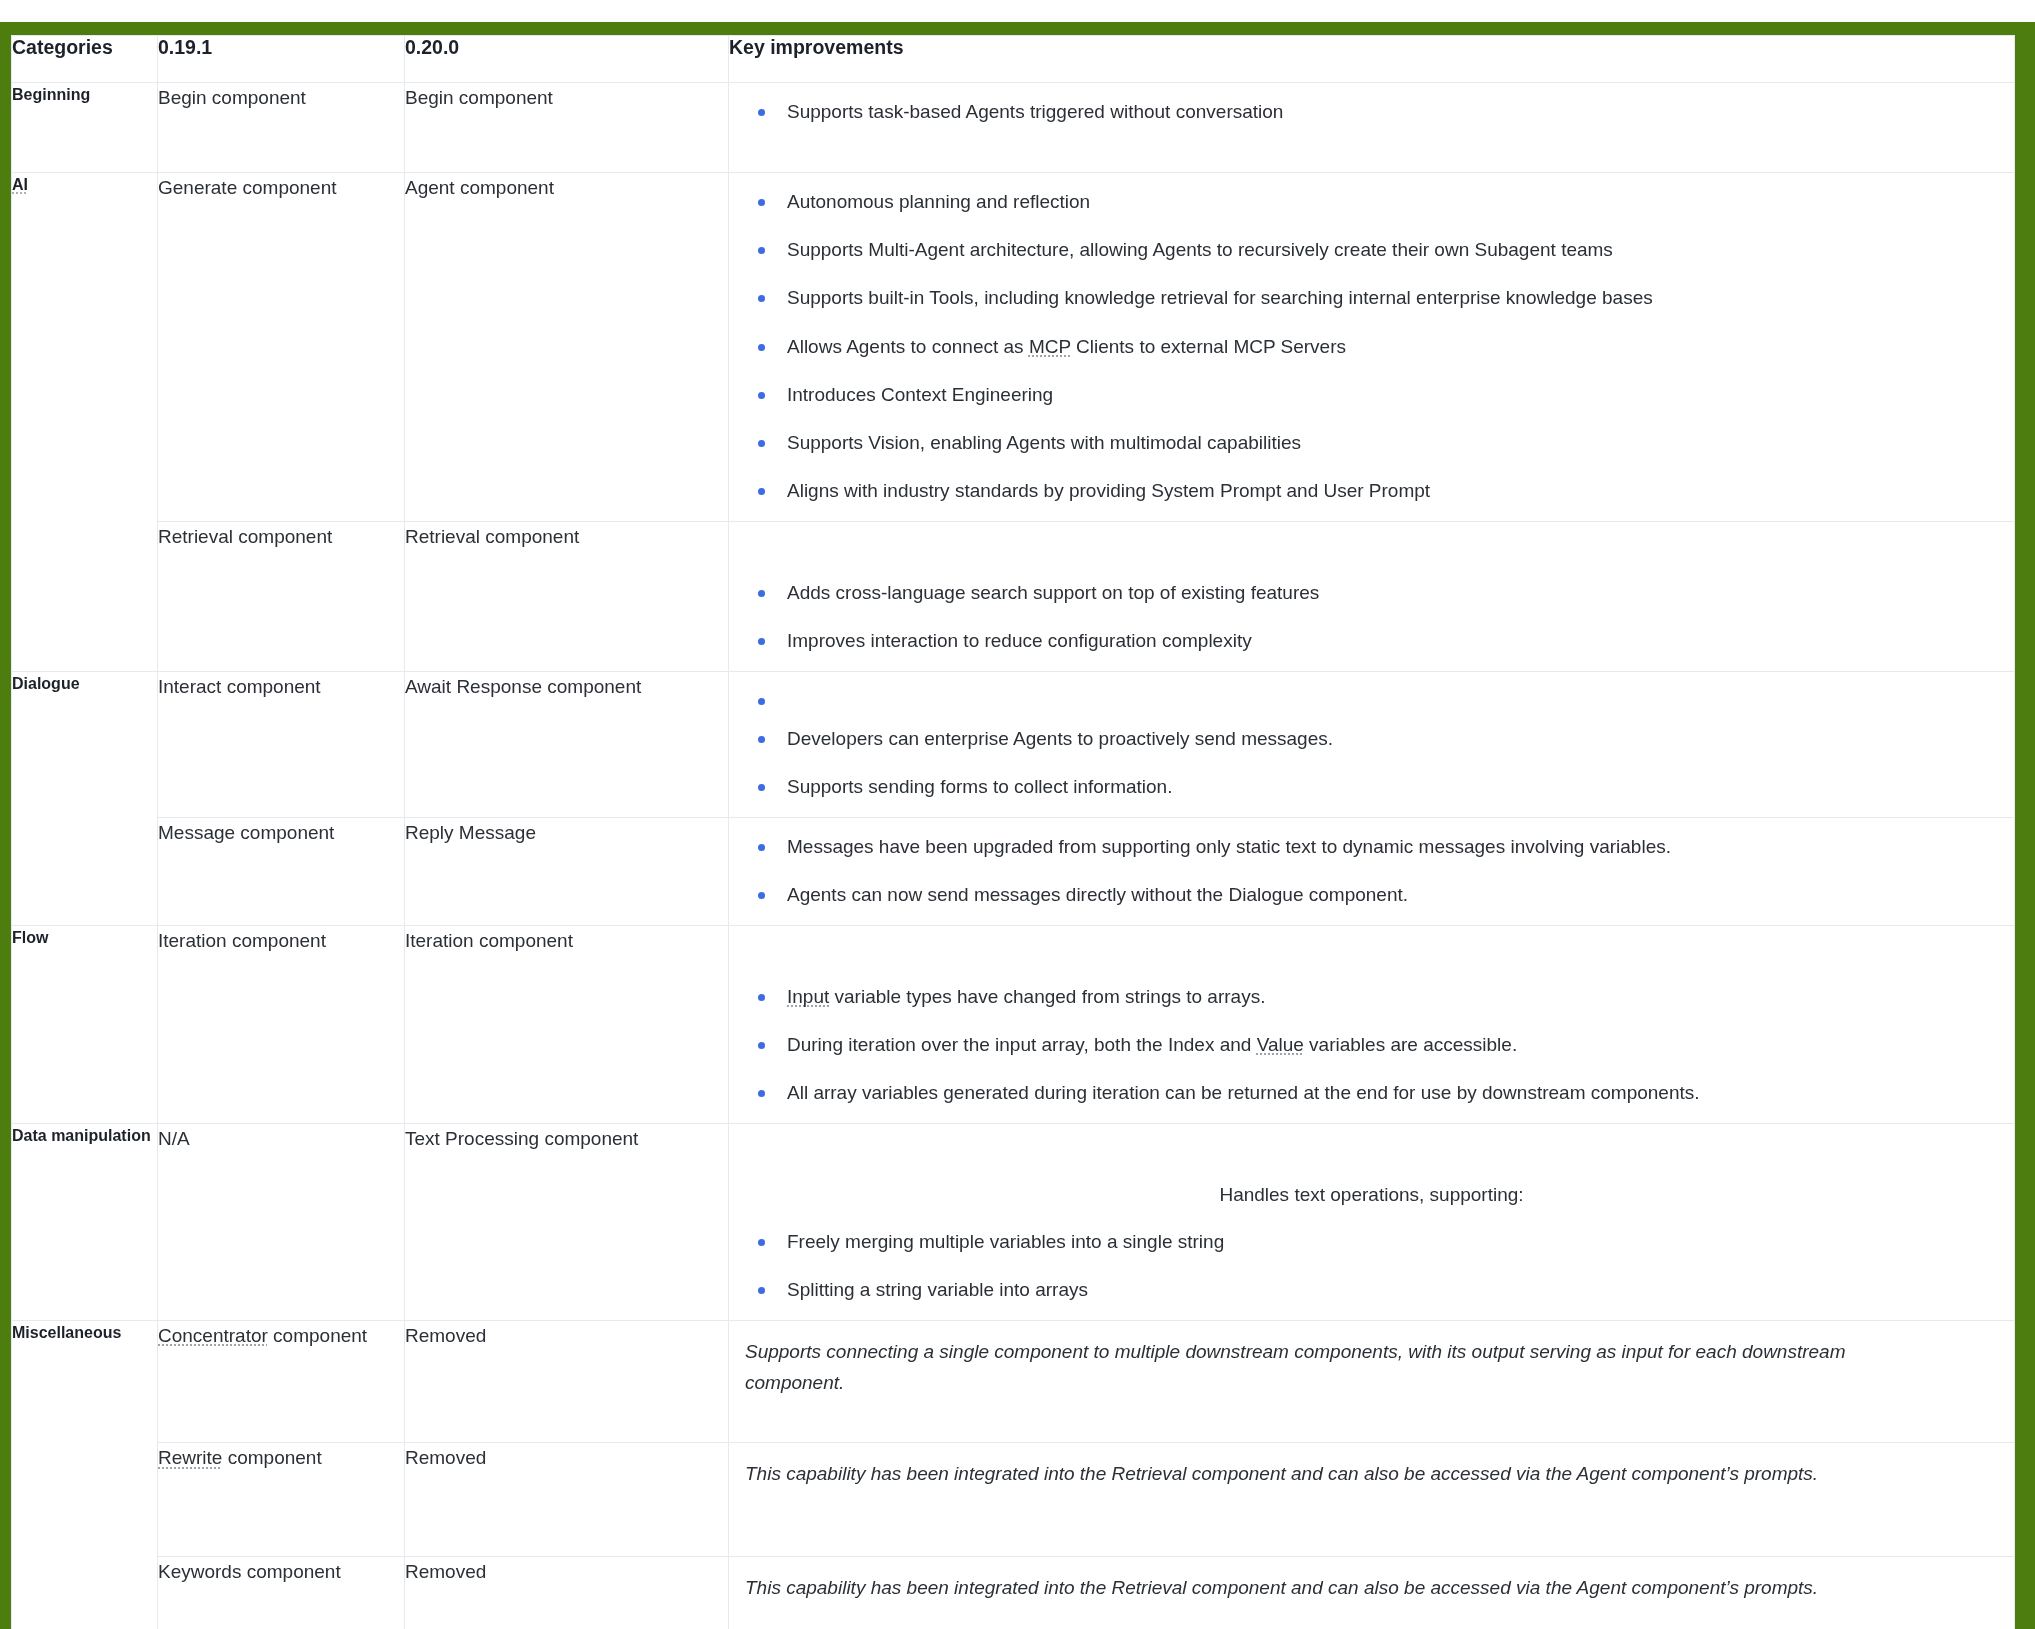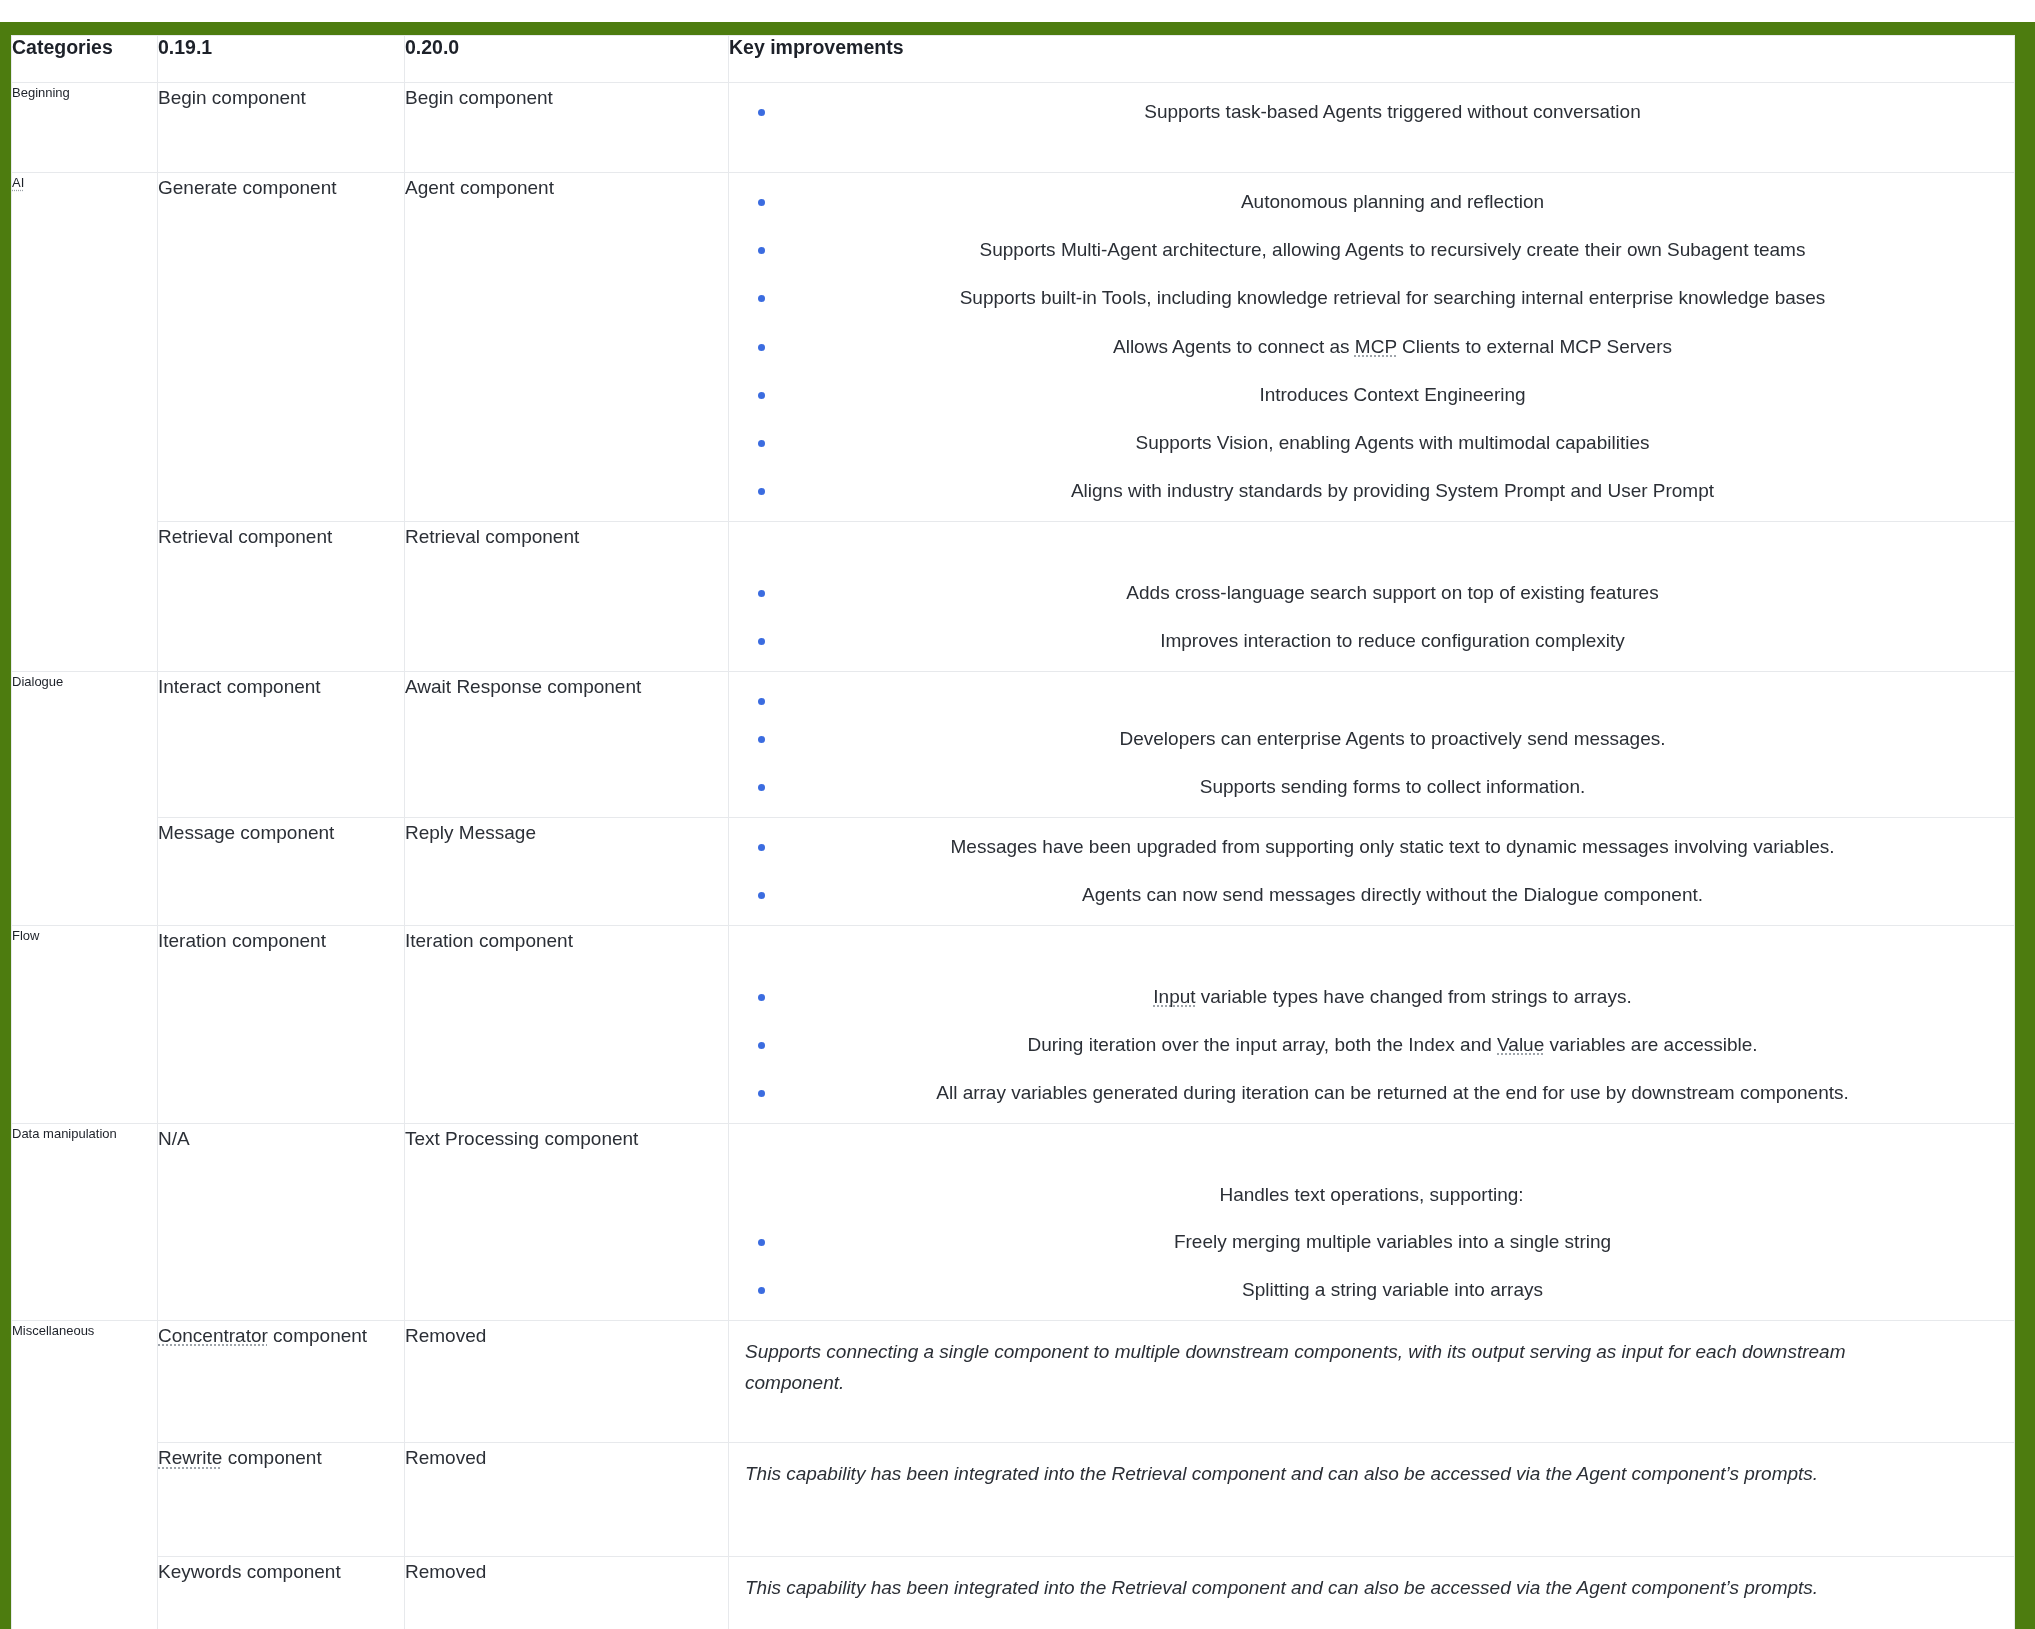--- a/index.html
+++ b/index.html
@@ -40,39 +40,39 @@
     font-weight: bold;
     color: #1d2129;
     text-align: left;
     padding: 11px 14px 10px 14px;
     white-space: nowrap;
   }
 
   
   td.cat {
     background: #f2f3f5;
-    font-size: 13px;
-    font-weight: normal;
+    font-size: 16px;
+    font-weight: bold;
     color: #1d2129;
     padding: 17px 14px 14px 14px;
     line-height: 1.52;
     word-break: break-all;
   }
 
   td.cell {
     font-size: 19px;
     color: #2b2f36;
     padding: 17px 14px 14px 14px;
     line-height: 1.62;
   }
   td.cell.keycol { padding: 14px 16px 14px 16px; }
 
   .para { margin: 0 0 0 0; padding: 2px 0 0 0; font-style: italic; }
 
-  ul.bl { list-style: none; margin: 0; padding: 0; text-align: center; }
+  ul.bl { list-style: none; margin: 0; padding: 0; }
   ul.bl li {
     position: relative;
     padding: 0 0 0 42px;
     margin: 0 0 0 0;
     min-height: 28px;
     line-height: 1.62;
   }
   ul.bl li + li { margin-top: 17.5px; }
   ul.bl li::before {
     content: "";

